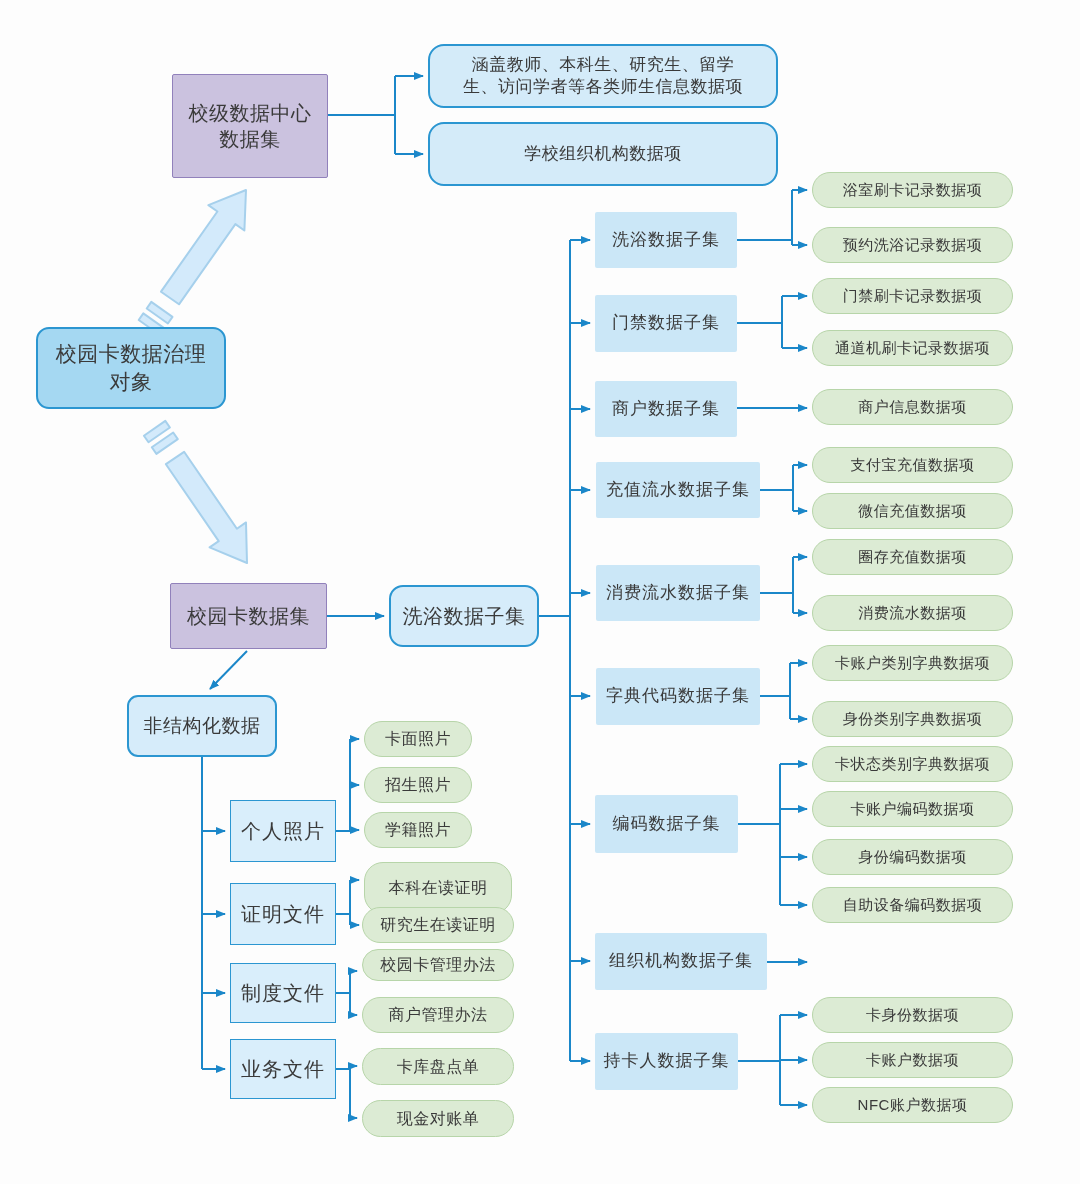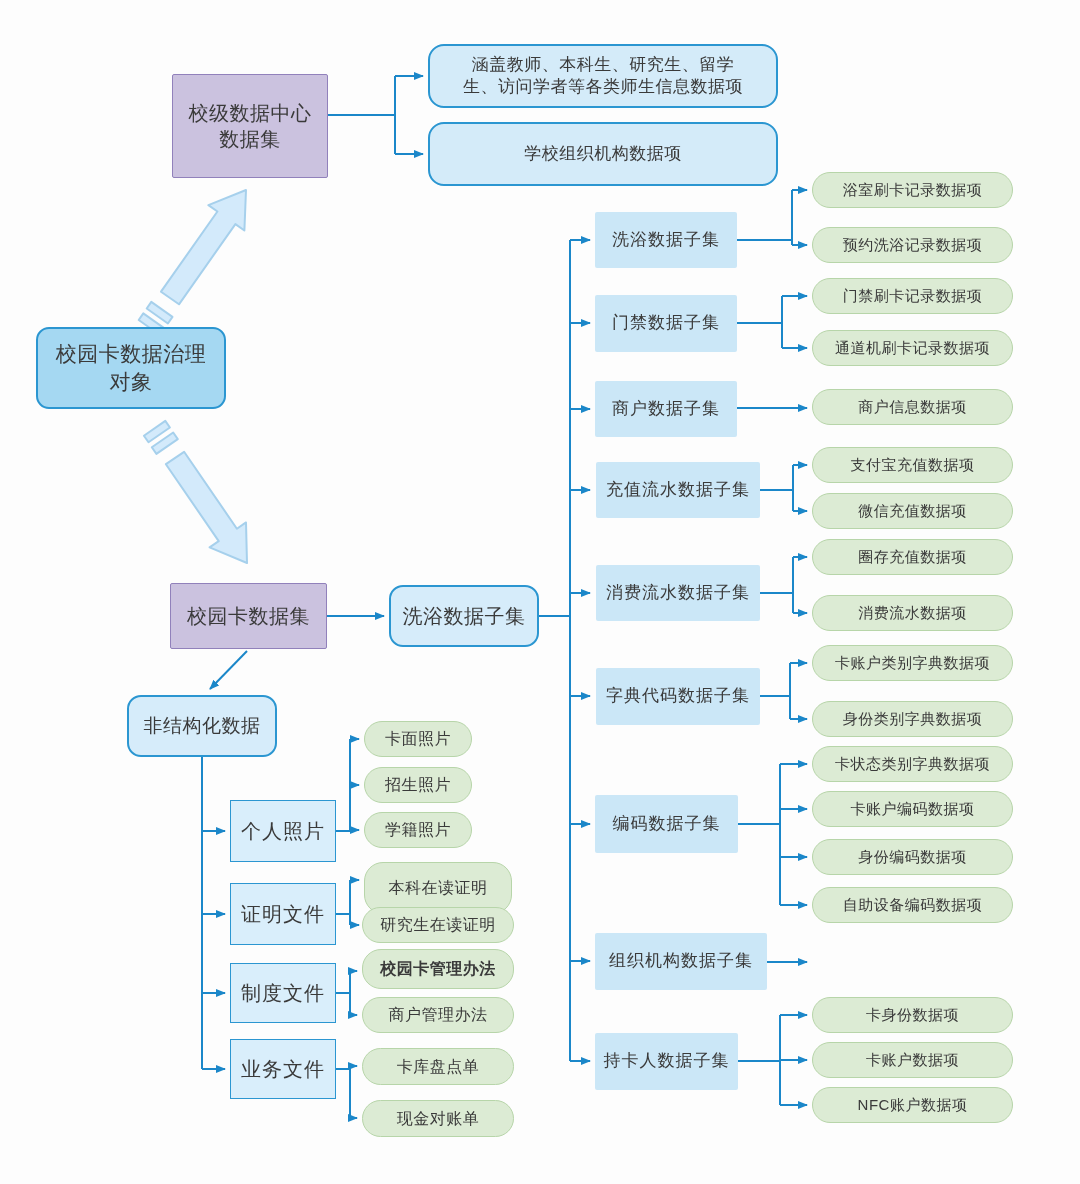--- a/index.html
+++ b/index.html
@@ -126,36 +126,36 @@
   </svg>
 
   <div class="node purple" style="left:172px;top:74px;width:156px;height:104px;padding:0 13px;">校级数据中心数据集</div>
 
   <div class="node blue-round" style="left:36px;top:327px;width:190px;height:82px;padding:0 16px;">校园卡数据治理对象</div>
 
   <div class="node purple" style="left:170px;top:583px;width:157px;height:66px;">校园卡数据集</div>
 
   <div class="node lite-round" style="left:389px;top:585px;width:150px;height:62px;">洗浴数据子集</div>
 
-  <div class="node lite-round" style="left:127px;top:695px;width:150px;height:62px;font-size:19px;">非结构化数据</div>
+  <div class="node lite-round" style="left:127px;top:695px;width:150px;height:62px;font-size:19px;border-radius:11px;">非结构化数据</div>
 
   <div class="node info" style="left:428px;top:44px;width:350px;height:64px;">涵盖教师、本科生、研究生、留学生、访问学者等各类师生信息数据项</div>
   <div class="node info" style="left:428px;top:122px;width:350px;height:64px;">学校组织机构数据项</div>
 
   <div class="node cat" style="left:230px;top:800px;width:106px;height:62px;">个人照片</div>
   <div class="node cat" style="left:230px;top:883px;width:106px;height:62px;">证明文件</div>
   <div class="node cat" style="left:230px;top:963px;width:106px;height:60px;">制度文件</div>
   <div class="node cat" style="left:230px;top:1039px;width:106px;height:60px;">业务文件</div>
 
   <div class="node pill lg" style="left:364px;top:721px;width:108px;height:36px;">卡面照片</div>
   <div class="node pill lg" style="left:364px;top:767px;width:108px;height:36px;">招生照片</div>
   <div class="node pill lg" style="left:364px;top:812px;width:108px;height:36px;">学籍照片</div>
   <div class="node pill lg" style="left:364px;top:862px;width:148px;height:52px;">本科在读证明</div>
   <div class="node pill lg" style="left:362px;top:907px;width:152px;height:36px;">研究生在读证明</div>
-  <div class="node pill lg" style="left:362px;top:949px;width:152px;height:40px;font-weight:bold;">校园卡管理办法</div>
+  <div class="node pill lg" style="left:362px;top:949px;width:152px;height:32px;">校园卡管理办法</div>
   <div class="node pill lg" style="left:362px;top:997px;width:152px;height:36px;">商户管理办法</div>
   <div class="node pill lg" style="left:362px;top:1048px;width:152px;height:37px;">卡库盘点单</div>
   <div class="node pill lg" style="left:362px;top:1100px;width:152px;height:37px;">现金对账单</div>
 
   <div class="node subset" style="left:595px;top:212px;width:142px;height:56px;">洗浴数据子集</div>
   <div class="node subset" style="left:595px;top:295px;width:142px;height:57px;">门禁数据子集</div>
   <div class="node subset" style="left:595px;top:381px;width:142px;height:56px;">商户数据子集</div>
   <div class="node subset" style="left:596px;top:462px;width:164px;height:56px;">充值流水数据子集</div>
   <div class="node subset" style="left:596px;top:565px;width:164px;height:56px;">消费流水数据子集</div>
   <div class="node subset" style="left:596px;top:668px;width:164px;height:57px;">字典代码数据子集</div>

